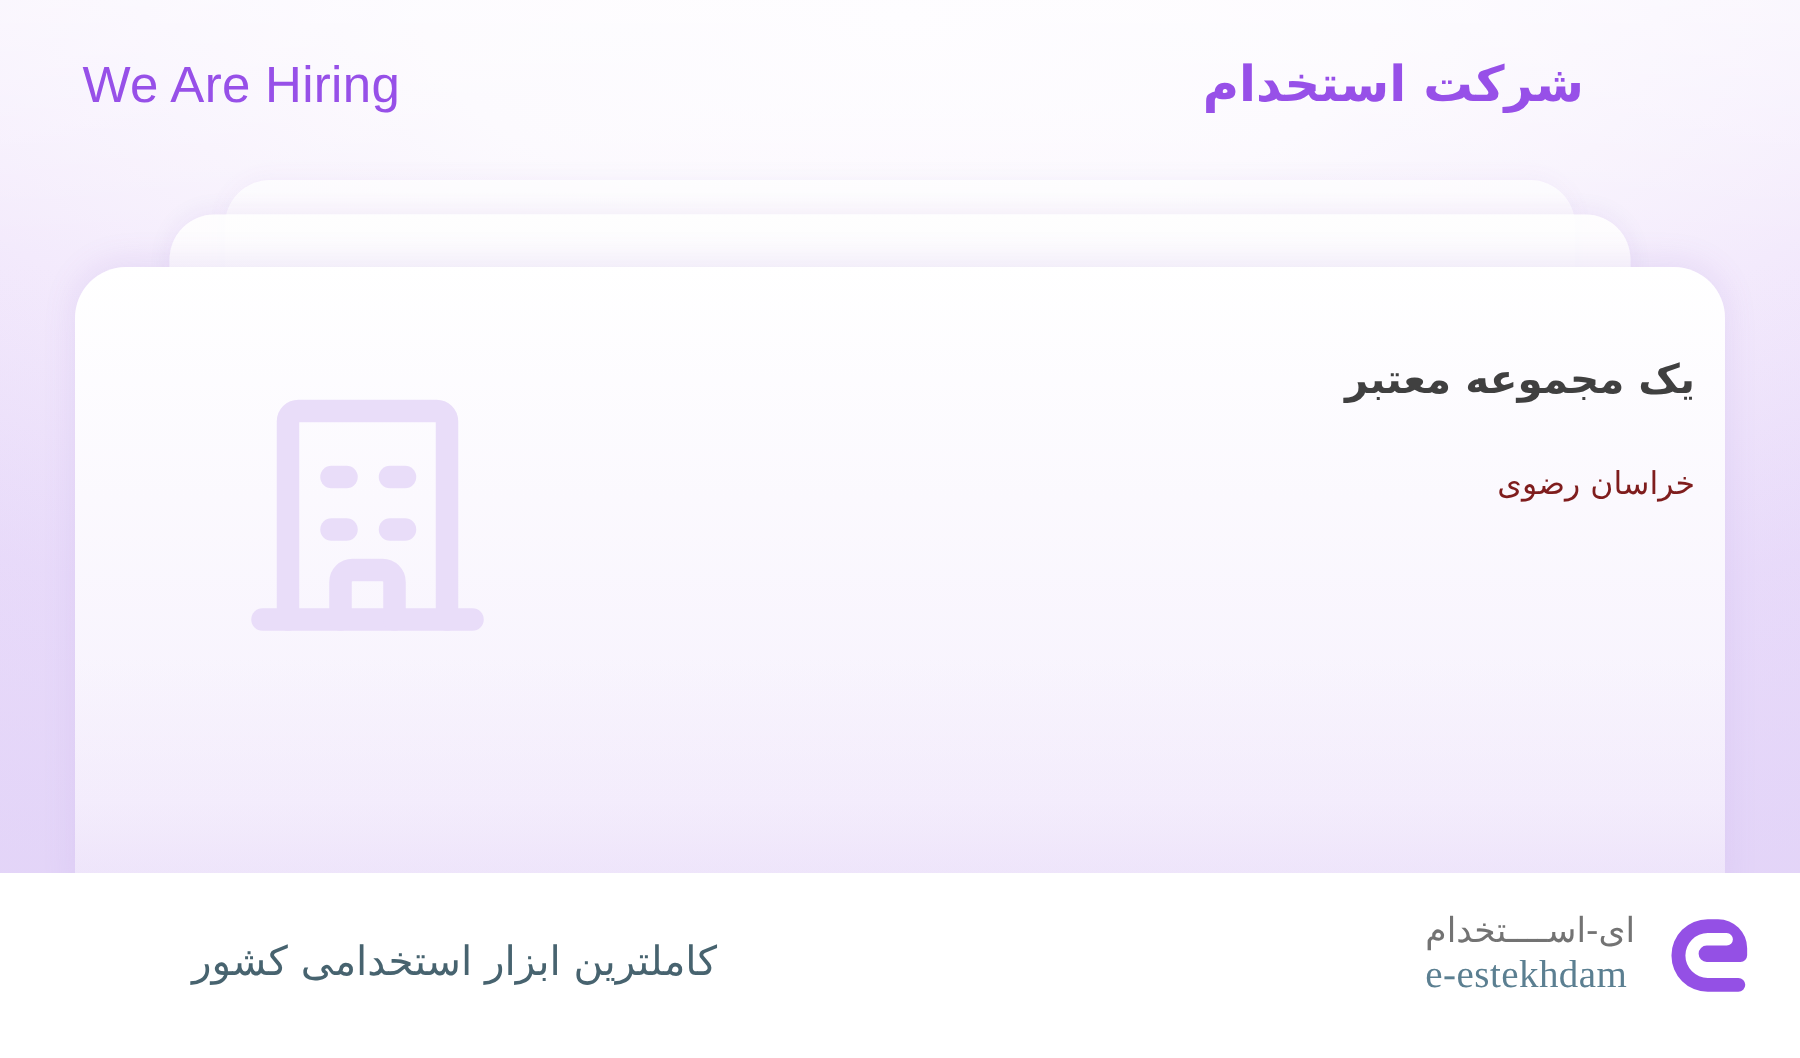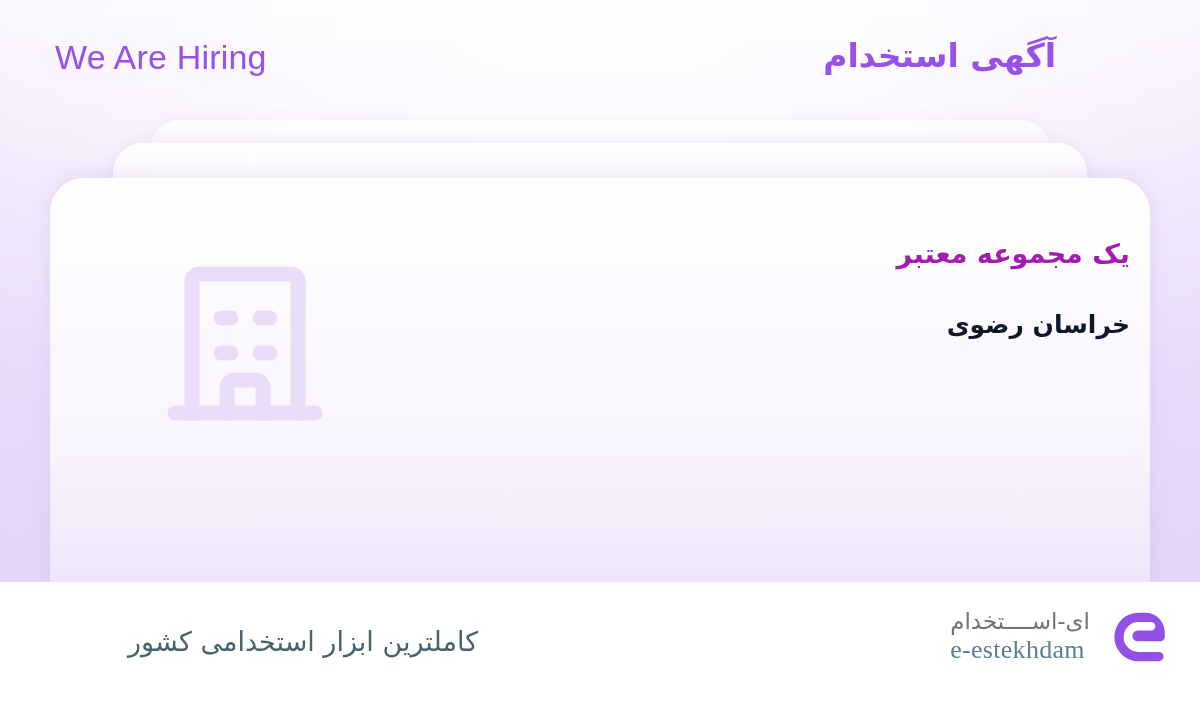--- a/index.html
+++ b/index.html
@@ -76,25 +76,25 @@
   .txt-col{
     position:absolute; right:20px; top:20px; width:760px;
     text-align:right;
   }
   .job-title{
     font-size:39px; font-weight:700; line-height:1.42;
     color:#8a44e4; letter-spacing:-.2px;
     margin-top:14px;
   }
   .company{
-    font-size:27px; font-weight:700; color:#a21caf;
+    font-size:27px; font-weight:700; color:#404040;
     margin-top:38px; line-height:1.3;
   }
   .location{
-    font-size:25px; font-weight:700; color:#0f172a;
+    font-size:21px; font-weight:400; color:#7f1d1d;
     margin-top:38px; line-height:1.3;
   }
 
   
   .footer{
     position:absolute; left:0; top:582px; width:1200px; height:123px;
     background:#ffffff; z-index:8;
   }
   .footer-tag{
     position:absolute; right:722px; top:44px;
@@ -124,21 +124,21 @@
 <div class="poster">
 
   <div class="stage">
     <div class="card-back"></div>
     <div class="card-mid"></div>
     <div class="card-front"></div>
   </div>
 
   <div class="hdr">
     <div class="hdr-en">We Are Hiring</div>
-    <div class="hdr-fa">آگهی استخدام</div>
+    <div class="hdr-fa">شرکت استخدام</div>
   </div>
 
   <div class="card-inner">
 
     <div class="icon-wrap">
       <svg width="160" height="170" viewBox="0 0 160 170" fill="none" stroke="#e9ddf9" stroke-width="15" stroke-linecap="round" stroke-linejoin="round">
         <path d="M27 157 V25 a7 7 0 0 1 7-7 h92 a7 7 0 0 1 7 7 v132"></path>
         <line x1="10" y1="157" x2="150" y2="157"></line>
         <line x1="56" y1="62" x2="66" y2="62"></line>
         <line x1="95" y1="62" x2="105" y2="62"></line>

